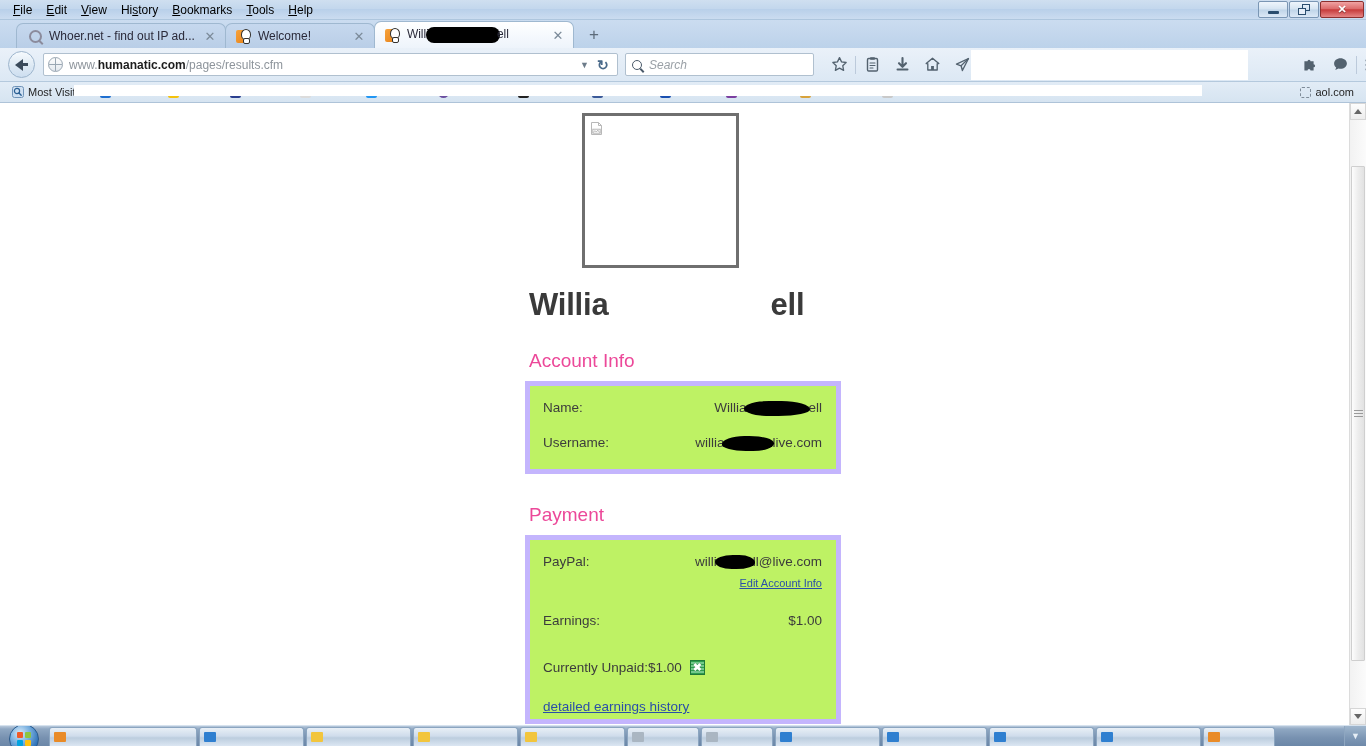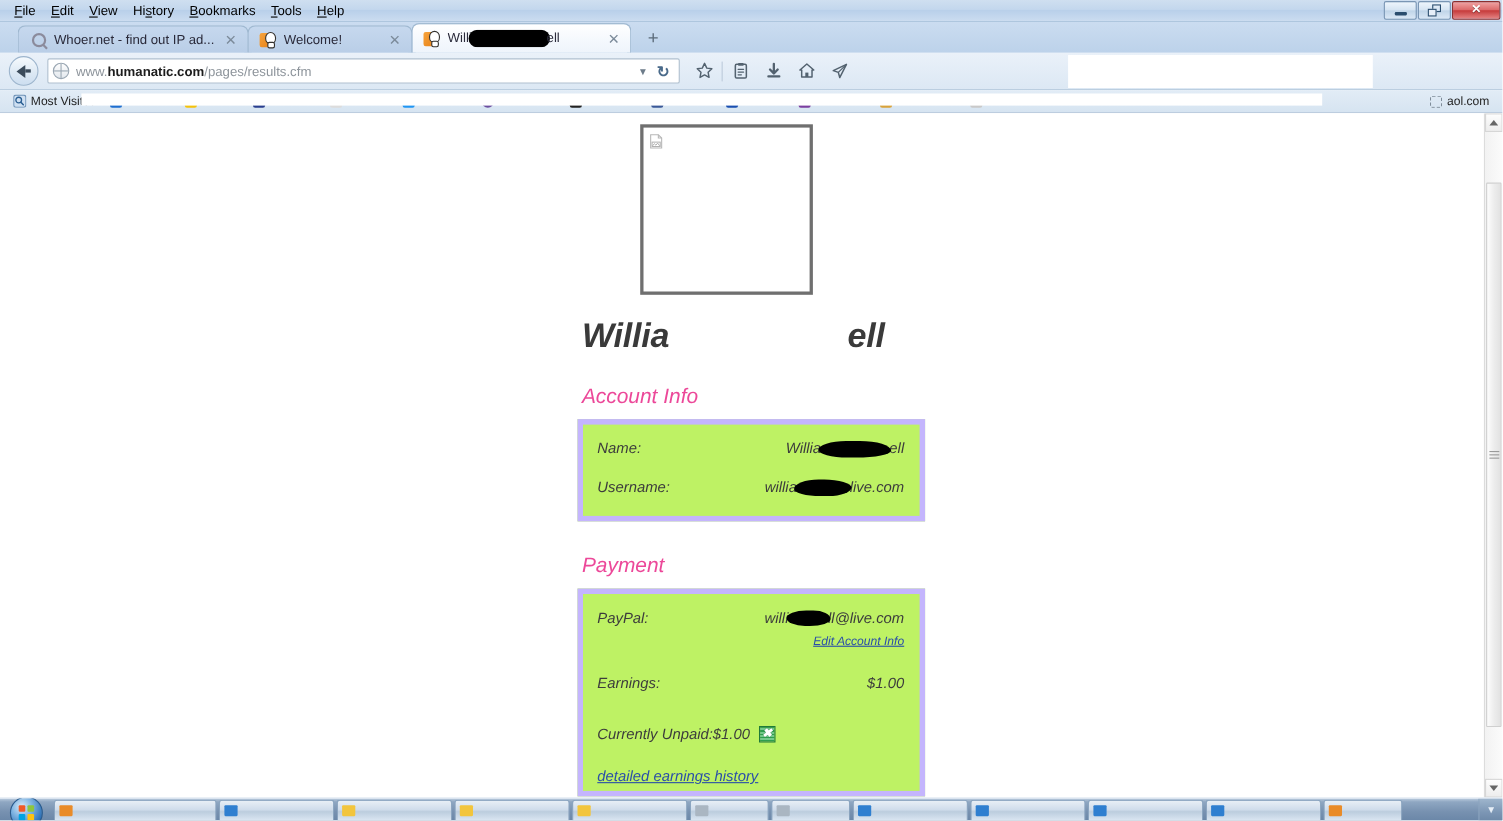--- a/index.html
+++ b/index.html
@@ -295,21 +295,20 @@
   }
   .bm-spacer { flex: 1 1 auto; }
 
   
   .content-wrap {
     flex: 1 1 auto;
     display: flex;
     background: #ffffff;
     position: relative;
     overflow: hidden;
-    font-style: italic;
   }
   .page {
     flex: 1 1 auto;
     overflow: hidden;
     position: relative;
     background: #ffffff;
   }
   .page-inner {
     width: 100%;
     padding-top: 10px;
@@ -569,20 +568,24 @@
         <span class="stem"></span>
     </div>
 
     <div class="urlbar">
       <span class="globe"></span>
       <span class="url-text"><span class="pre">www.</span><span class="host">humanatic.com</span><span class="path">/pages/results.cfm</span></span>
       <span class="url-drop">▼</span>
       <span class="url-reload">↻</span>
     </div>
 
+    <div class="searchbar">
+      <span class="search-ico"></span>
+      <span class="search-ph">Search</span>
+    </div>
 
     <div class="toolicon">
       <svg width="17" height="17" viewBox="0 0 17 17">
           <path d="M8.5 1.6l2.05 4.3 4.6.6-3.4 3.2.87 4.65L8.5 12.1l-4.12 2.25.87-4.65-3.4-3.2 4.6-.6z" fill="none" stroke="#53626f" stroke-width="1.3" stroke-linejoin="round"></path>
         </svg>
     </div>
     <div class="tool-sep"></div>
     <div class="toolicon">
       <svg width="17" height="17" viewBox="0 0 17 17">
           <rect x="3.5" y="2.5" width="10" height="12.5" rx="1.2" fill="none" stroke="#53626f" stroke-width="1.4"></rect>

